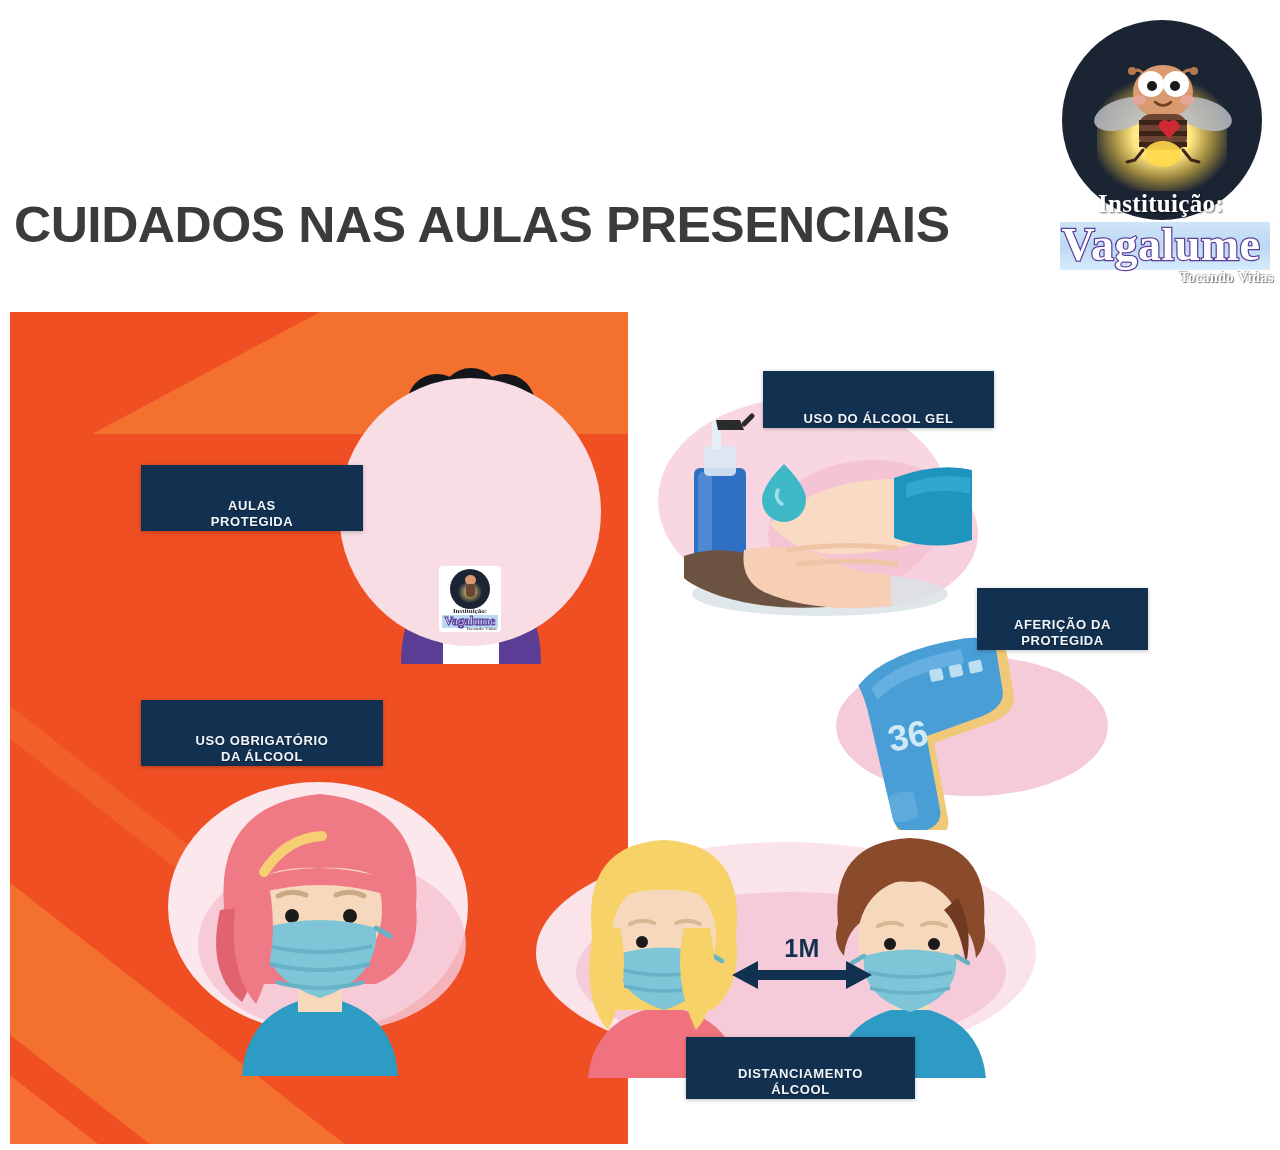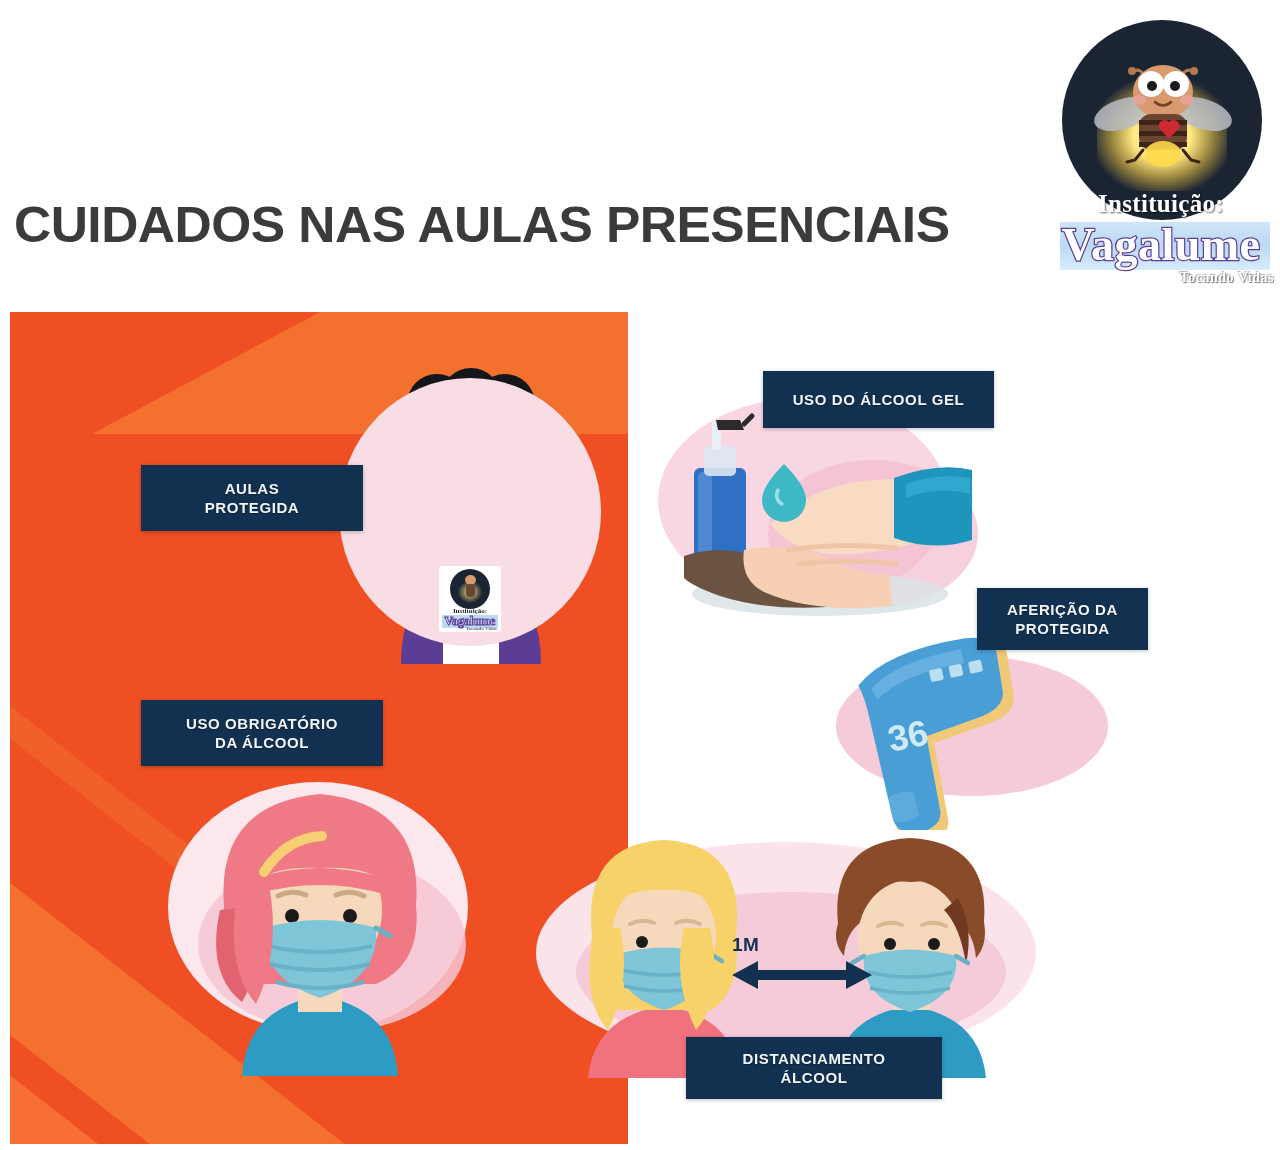--- a/index.html
+++ b/index.html
@@ -80,30 +80,30 @@
   }
   .diag4 {
     position:absolute; left:-120px; top:300px; width:520px; height:26px;
     background:#f4702f; opacity:.55; transform:rotate(38deg); transform-origin:left top;
   }
 
   
   .chip {
     position:absolute; background:#12304f; color:#f2f6fb;
     font-weight:bold; text-align:center; letter-spacing:.6px;
-    display:flex; align-items:center; justify-content:center;
-    line-height:1.28; font-size:15px;
+    display:flex; align-items:flex-end; justify-content:center;
+    line-height:1.28; font-size:13px;
     box-shadow:0 1px 4px rgba(0,0,0,.25);
     text-shadow:0 1px 1px rgba(0,0,0,.35);
   }
   .chip-equipe      { left:141px; top:465px;  width:222px; height:66px; }
   .chip-mascara     { left:141px; top:700px;  width:242px; height:66px; }
   .chip-alcool      { left:763px; top:371px;  width:231px; height:57px; }
   .chip-temperatura { left:977px; top:588px;  width:171px; height:62px; }
-  .chip-distancia   { left:686px; top:1037px; width:256px; height:62px; }
+  .chip-distancia   { left:686px; top:1037px; width:229px; height:62px; }
 
   
   .blob { position:absolute; border-radius:50%; }
 
   
   .sc-equipe { position:absolute; left:331px; top:368px; width:280px; height:296px; }
   .sc-equipe .blob-a { left:8px; top:10px; width:262px; height:268px; background:#f8dde4; }
 
   
   .sc-mascara { position:absolute; left:168px; top:760px; width:316px; height:316px; }
@@ -119,22 +119,22 @@
   .sc-temp { position:absolute; left:836px; top:630px; width:282px; height:190px; }
   .sc-temp .blob-a { left:0; top:26px; width:272px; height:140px; background:#f6cbd9; }
 
   
   .sc-dist { position:absolute; left:536px; top:828px; width:500px; height:250px; }
   .sc-dist .blob-a { left:0; top:14px; width:500px; height:222px; background:#fbe3ea; }
   .sc-dist .blob-b { left:40px; top:64px; width:430px; height:160px; background:#f4c3d3; opacity:.75; }
 
   .arrow-wrap { position:absolute; left:732px; top:934px; width:140px; height:60px; }
   .arrow-label {
-    position:absolute; left:0; top:0; width:140px; text-align:left;
-    font-size:19px; font-weight:bold; color:#12304f; letter-spacing:.5px;
+    position:absolute; left:0; top:0; width:140px; text-align:center;
+    font-size:25px; font-weight:bold; color:#12304f; letter-spacing:.5px;
   }
   svg { display:block; }
 </style>
 </head>
 <body>
 
 <div class="poster">
 
   <div class="logo-wrap">
     <div class="logo-disc">

